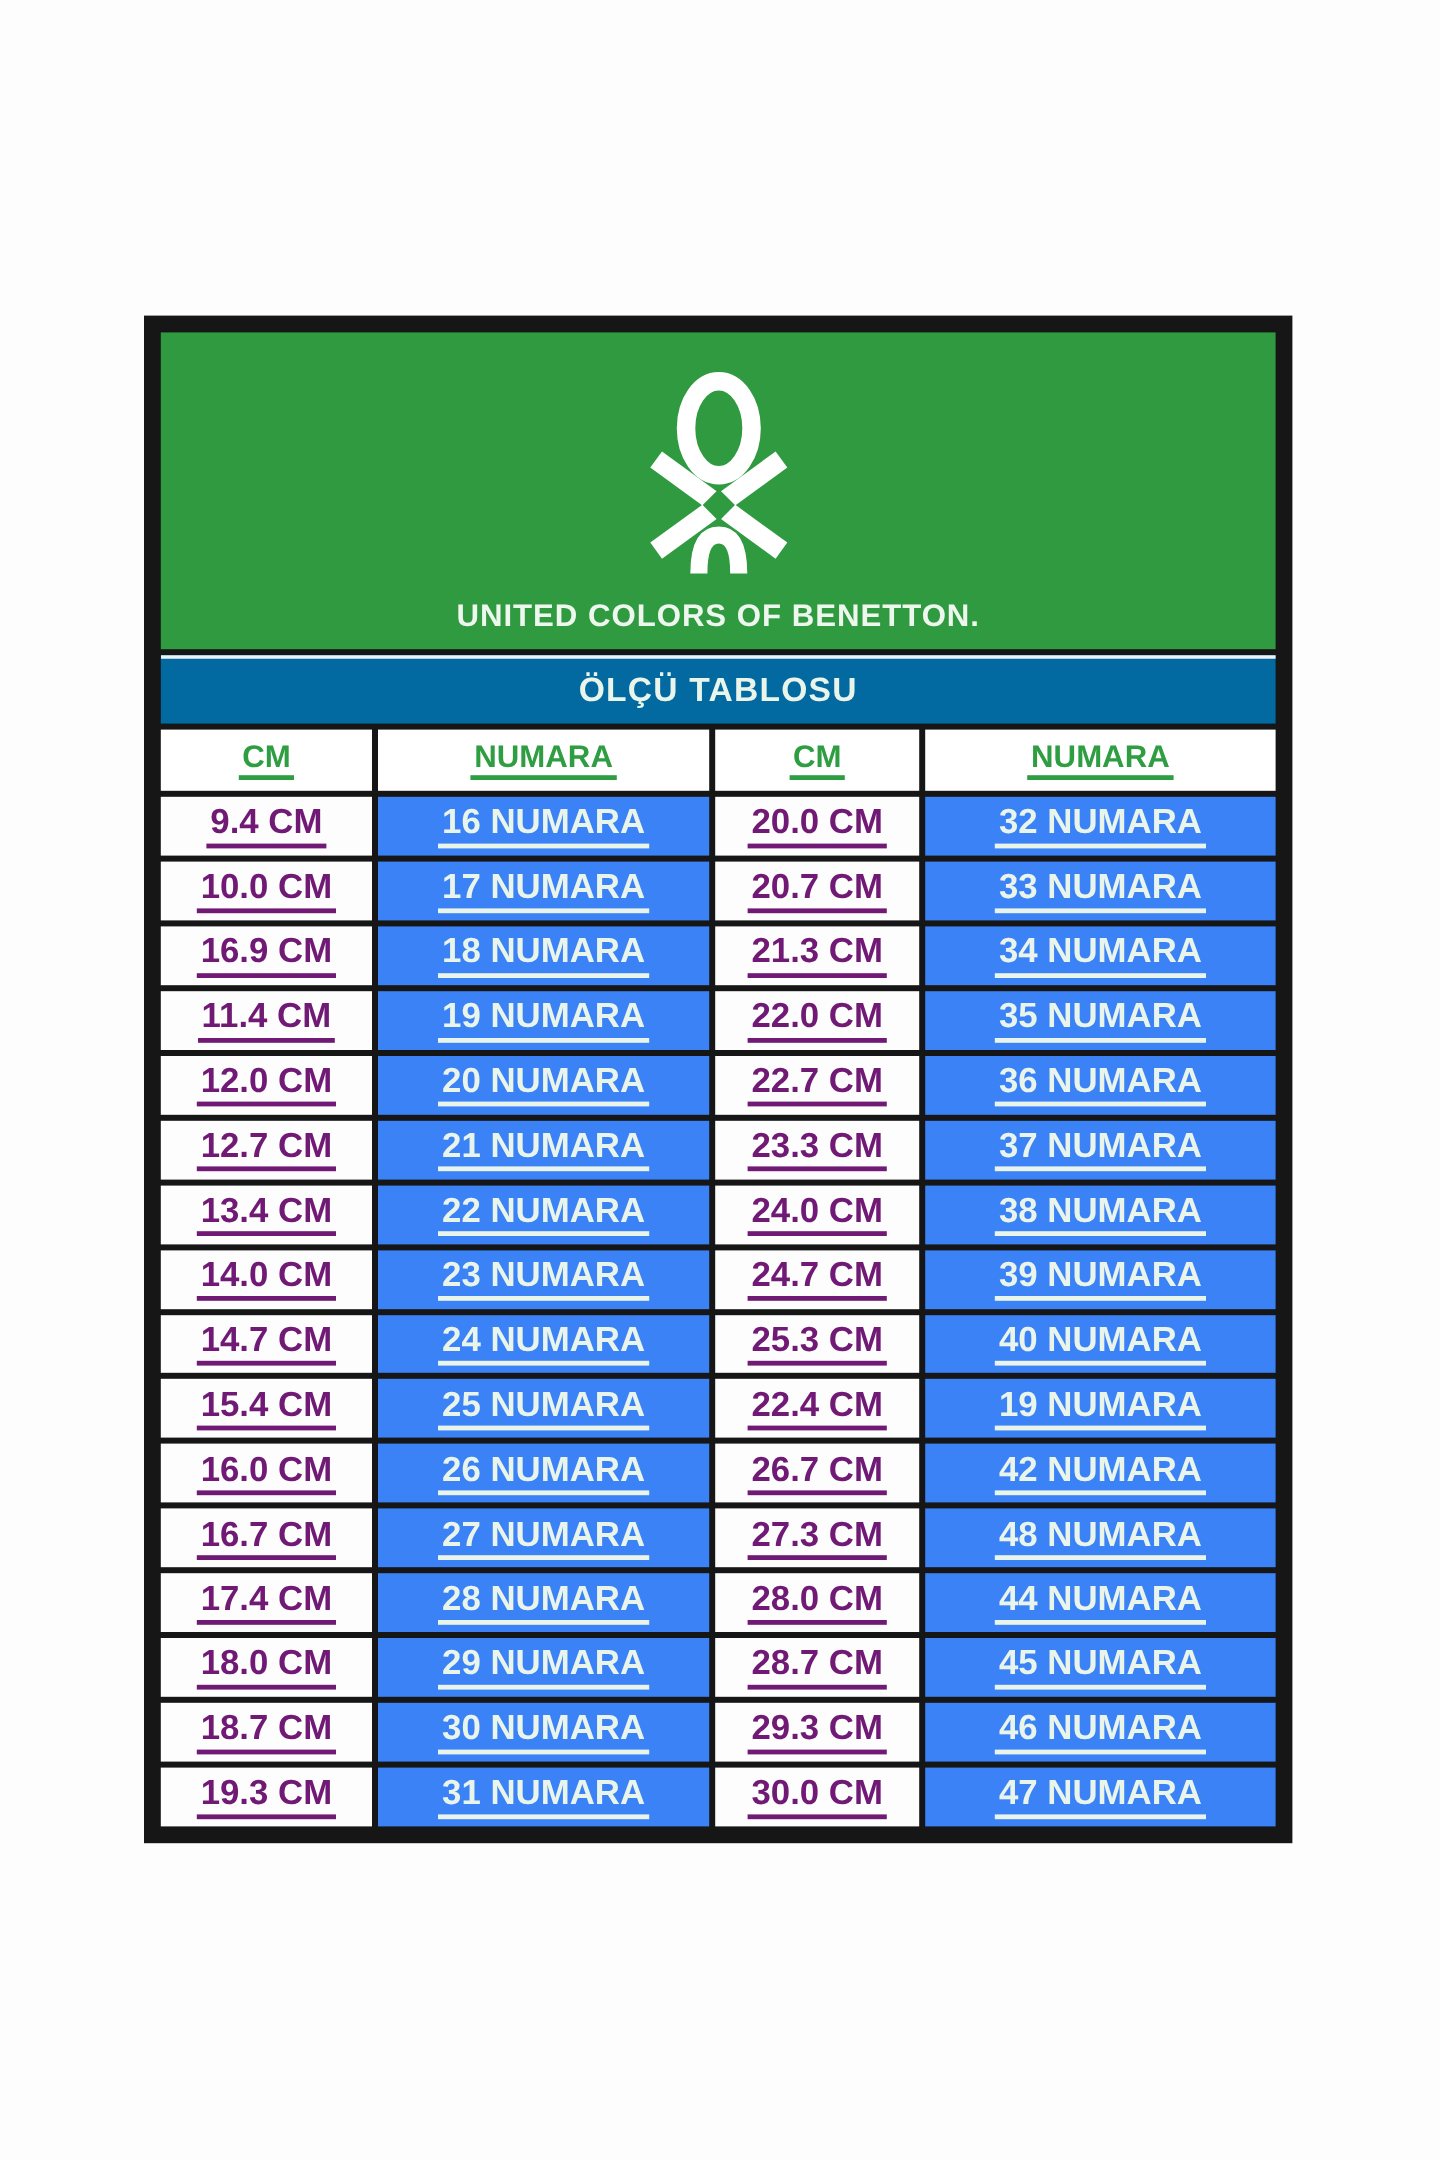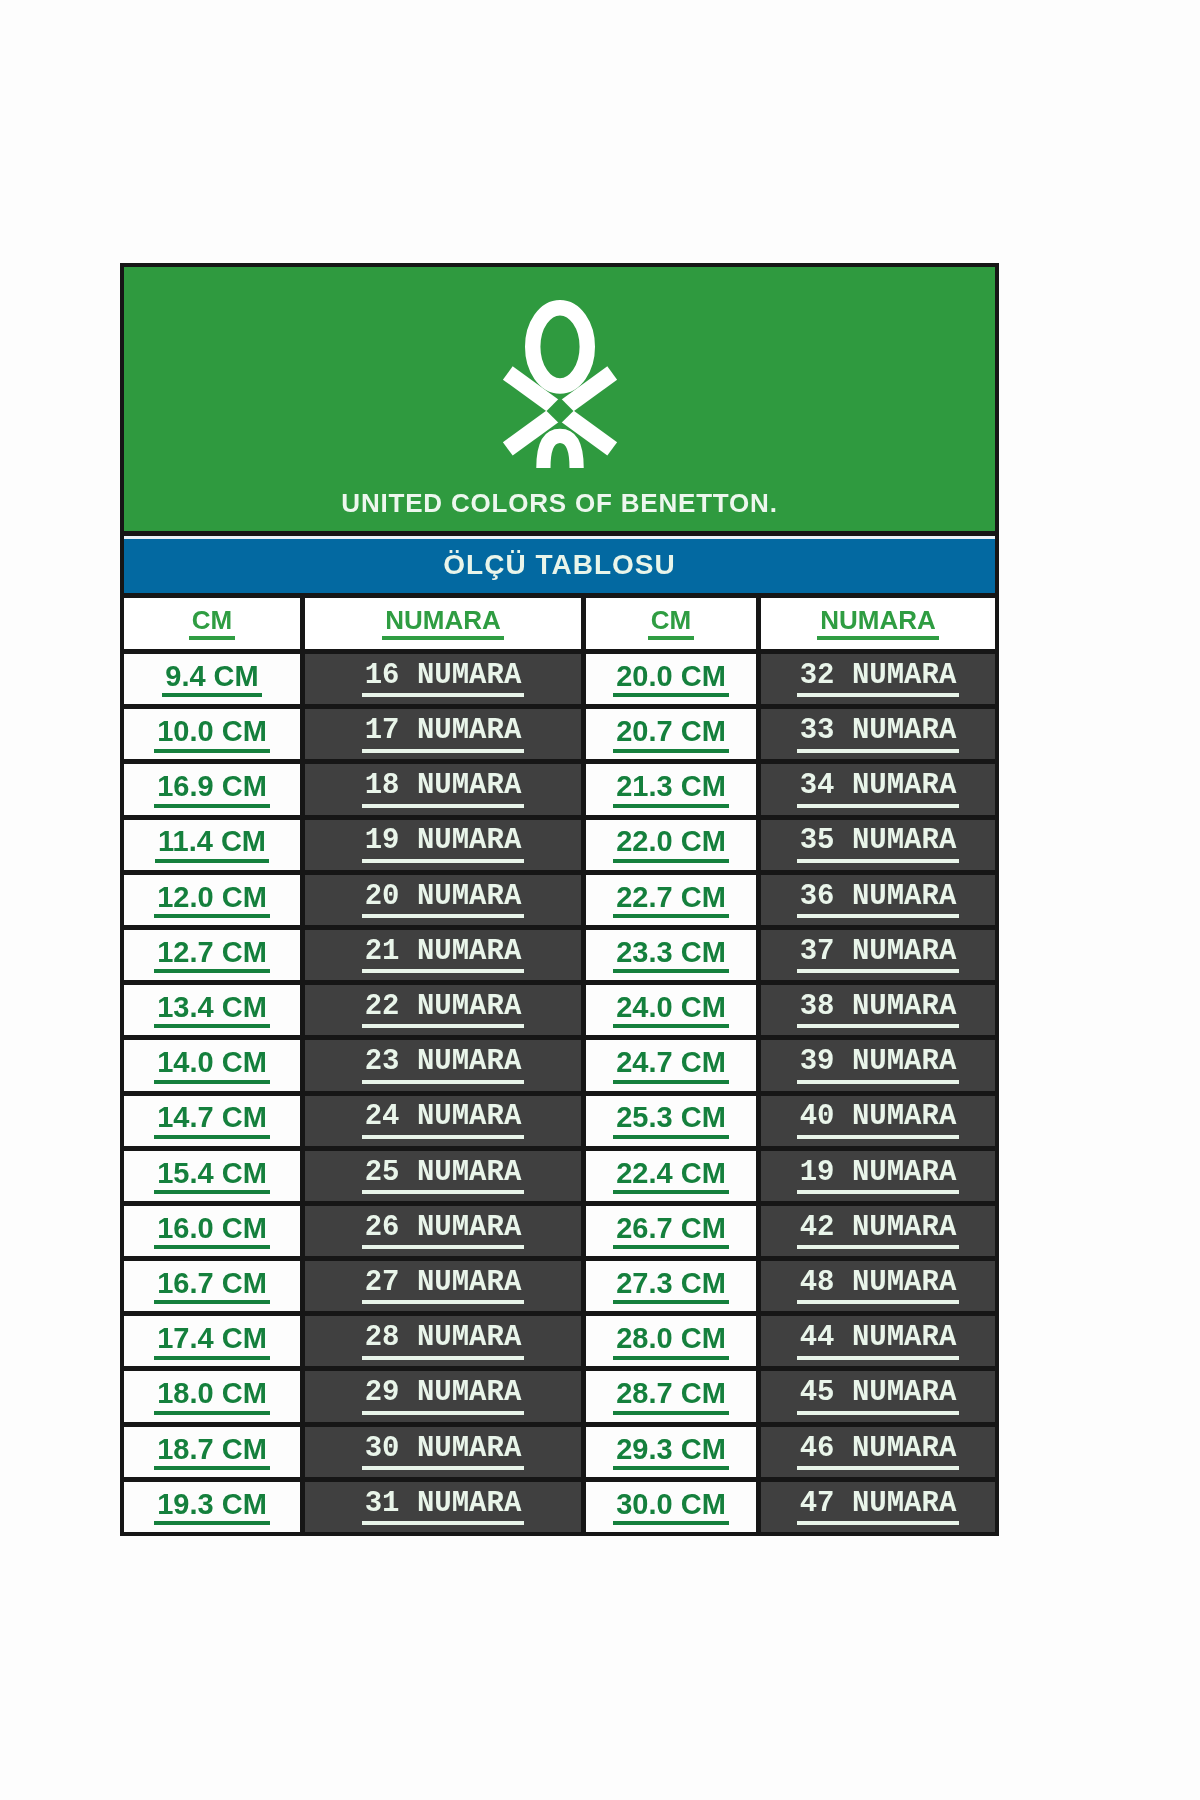--- a/index.html
+++ b/index.html
@@ -13,29 +13,29 @@
     position: relative;
     overflow: hidden;
     font-family: "Liberation Sans", "DejaVu Sans", sans-serif;
   }
 
   
   .chart-table {
     position: absolute;
     left: 120px;
     top: 263px;
-    width: 879px;
+    width: 957px;
     height: 1273px;
     box-sizing: border-box;
     background: #161616;
     display: grid;
     grid-template-columns: 176px 276px 170px 1fr;
     grid-template-rows: 264px 57px 51px repeat(16, 1fr);
     gap: 5px;
-    padding: 4px;
+    padding: 14px;
   }
 
   .cell {
     display: flex;
     align-items: center;
     justify-content: center;
     min-width: 0;
     min-height: 0;
   }
 
@@ -76,25 +76,24 @@
   .head .u {
     color: #2f9d42;
     font-size: 26px;
   }
 
   
   .cm {
     background: #fdfdfd;
   }
   .cm .u {
-    color: #15803d;
+    color: #701a75;
   }
   .num {
-    background: #404040;
-    font-family: Liberation Mono, monospace;
+    background: #3b82f6;
   }
   .num .u {
     color: #e9f5ea;
   }
 
   .u {
     font-weight: bold;
     font-size: 29px;
     line-height: 1.05;
     border-bottom: 4px solid currentColor;

